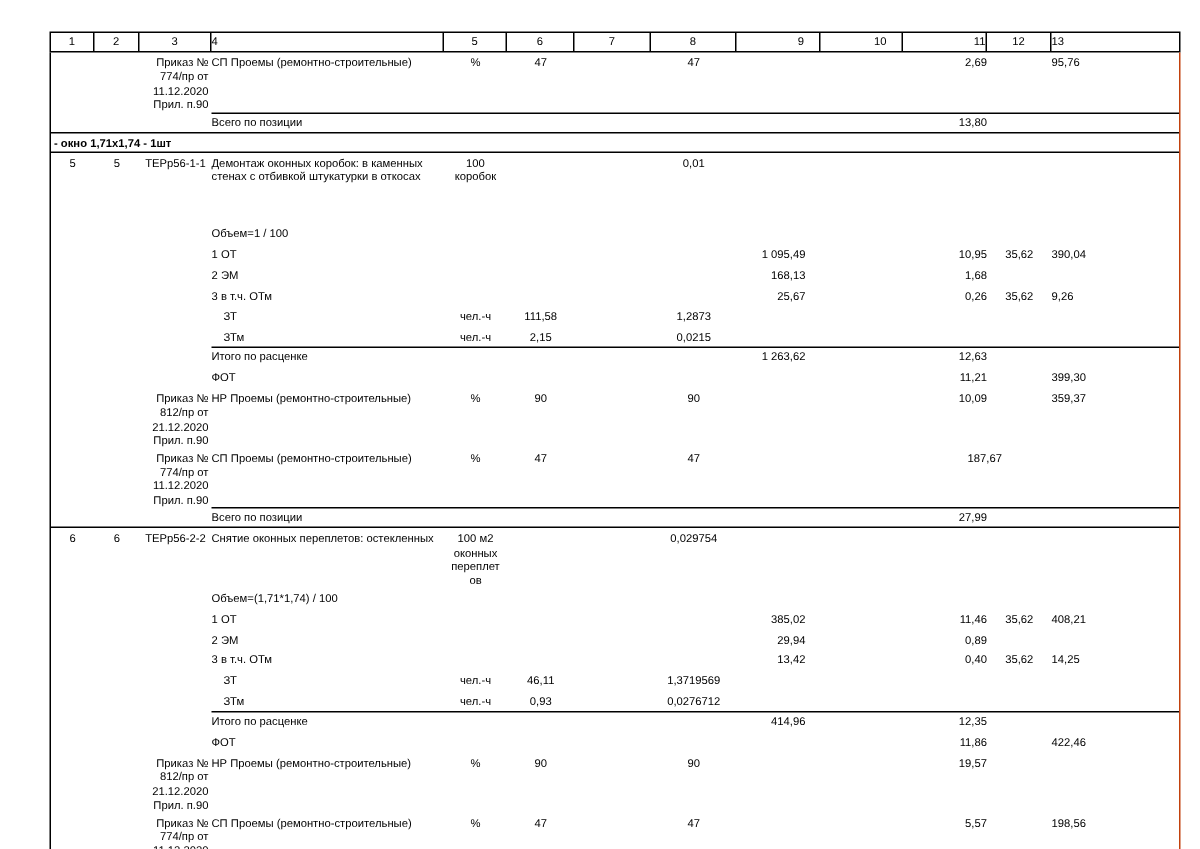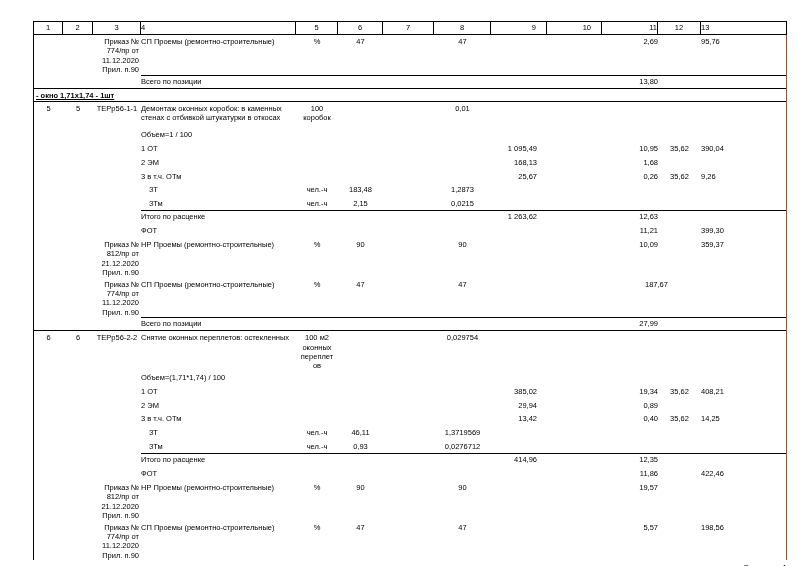--- a/index.html
+++ b/index.html
@@ -57,21 +57,21 @@
   .c5  { width: 42px;  text-align: center; white-space: pre-line; }
   .c6  { width: 45px;  text-align: center; }
   .c7  { width: 51px;  text-align: center; }
   .c8  { width: 57px;  text-align: center; }
   .c9  { width: 56px;  text-align: right; padding-right: 10px; }
   .c10 { width: 55px;  text-align: right; padding-right: 10px; }
   .c11 { width: 56px;  text-align: right; padding-right: 0; }
   .c12 { width: 43px;  text-align: center; }
   .c13 { width: 85px;  text-align: left; padding-right: 3px; }
 
-  .section-label { padding-left: 2px; font-weight: bold; text-decoration: underline; }
+  .section-label { padding-left: 2px; font-weight: bold; }
 
   .pagenum {
     width: 754px;
     margin-top: 3px;
     text-align: right;
     font-size: 8px;
     padding-right: 1px;
   }
 </style>
 </head>
@@ -140,21 +140,21 @@
 коробок</div>
         <div class="cell c6"></div>
         <div class="cell c7"></div>
         <div class="cell c8">0,01</div>
         <div class="cell c9"></div>
         <div class="cell c10"></div>
         <div class="cell c11"></div>
         <div class="cell c12"></div>
         <div class="cell c13"></div>
       </div>
-      <div class="row" style="min-height: 14px;">
+      <div class="row" style="min-height: 14px; margin-top: 21px;">
         <div class="cell c1"></div>
         <div class="cell c2"></div>
         <div class="cell c3"></div>
         <div class="cell c4">Объем=1 / 100</div>
         <div class="cell c5"></div>
         <div class="cell c6"></div>
         <div class="cell c7"></div>
         <div class="cell c8"></div>
         <div class="cell c9"></div>
         <div class="cell c10"></div>
@@ -206,21 +206,21 @@
         <div class="cell c11">0,26</div>
         <div class="cell c12">35,62</div>
         <div class="cell c13">9,26</div>
       </div>
       <div class="row" style="min-height: 14px;">
         <div class="cell c1"></div>
         <div class="cell c2"></div>
         <div class="cell c3"></div>
         <div class="cell c4 ind">ЗТ</div>
         <div class="cell c5">чел.-ч</div>
-        <div class="cell c6">183,48</div>
+        <div class="cell c6">111,58</div>
         <div class="cell c7"></div>
         <div class="cell c8">1,2873</div>
         <div class="cell c9"></div>
         <div class="cell c10"></div>
         <div class="cell c11"></div>
         <div class="cell c12"></div>
         <div class="cell c13"></div>
       </div>
       <div class="row" style="min-height: 13px;">
         <div class="cell c1"></div>
@@ -354,21 +354,21 @@
         <div class="cell c1"></div>
         <div class="cell c2"></div>
         <div class="cell c3"></div>
         <div class="cell c4">1 ОТ</div>
         <div class="cell c5"></div>
         <div class="cell c6"></div>
         <div class="cell c7"></div>
         <div class="cell c8"></div>
         <div class="cell c9">385,02</div>
         <div class="cell c10"></div>
-        <div class="cell c11">19,34</div>
+        <div class="cell c11">11,46</div>
         <div class="cell c12">35,62</div>
         <div class="cell c13">408,21</div>
       </div>
       <div class="row" style="min-height: 13px;">
         <div class="cell c1"></div>
         <div class="cell c2"></div>
         <div class="cell c3"></div>
         <div class="cell c4">2 ЭМ</div>
         <div class="cell c5"></div>
         <div class="cell c6"></div>

